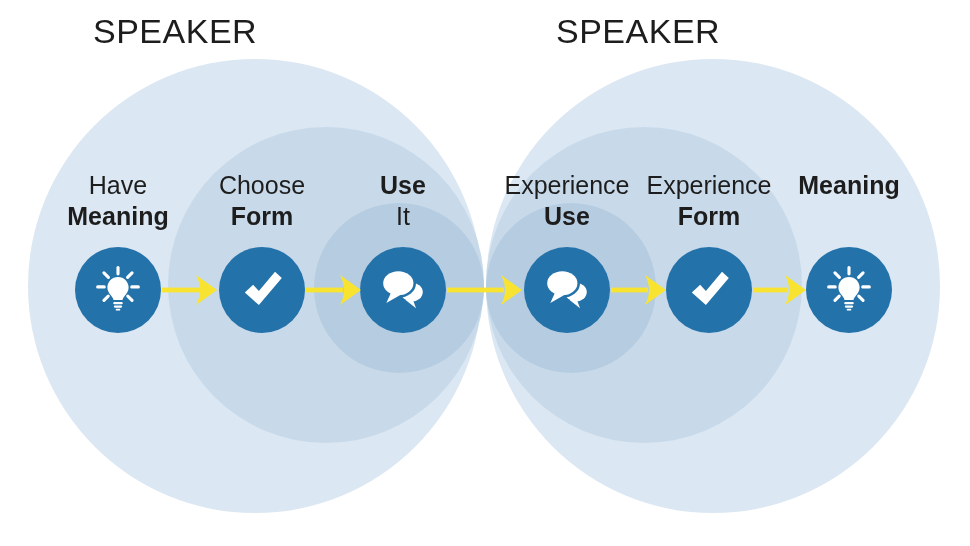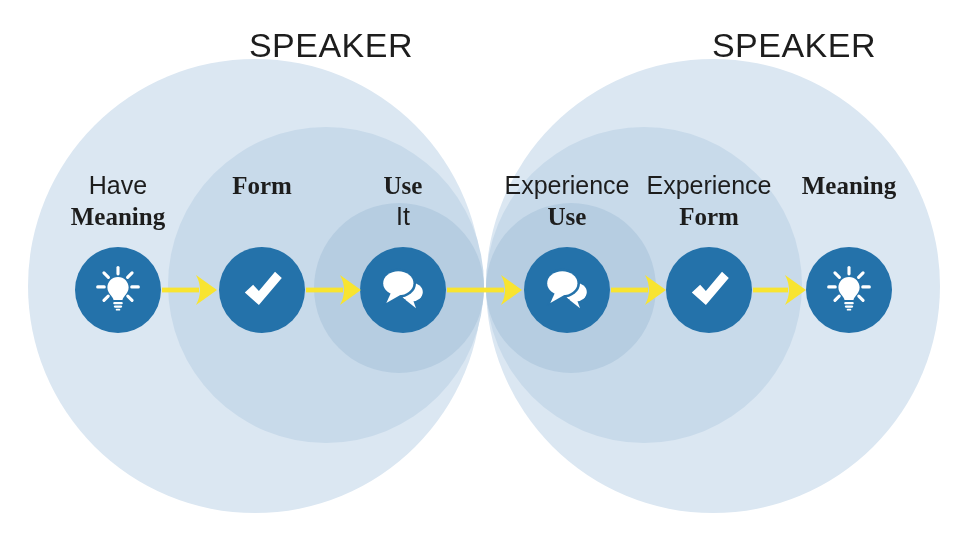--- a/index.html
+++ b/index.html
@@ -19,36 +19,36 @@
   .c-inner { background: var(--circle-inner, #b6cde1); }
 
   #sp-outer { left: 28px;  top: 59px;  width: 454px; height: 454px; }
   #sp-mid   { left: 168px; top: 127px; width: 316px; height: 316px; }
   #sp-inner { left: 314px; top: 203px; width: 170px; height: 170px; }
   #li-outer { left: 486px; top: 59px;  width: 454px; height: 454px; }
   #li-mid   { left: 486px; top: 127px; width: 316px; height: 316px; }
   #li-inner { left: 486px; top: 203px; width: 170px; height: 170px; }
 
   .title {
-    position: absolute; top: 26px; width: 320px;
-    text-align: right;
+    position: absolute; top: 12px; width: 320px;
+    text-align: left;
     font-size: 34px; font-weight: 400;
     color: var(--text, #1d1d1d);
     letter-spacing: 0.5px;
   }
   #speaker-title  { left: 93px; }
   #listener-title { left: 556px; }
 
   .step-label {
     position: absolute; top: 170px; width: 180px;
     text-align: center;
     font-size: 25px; line-height: 31px;
     color: var(--text, #1d1d1d);
   }
-  .step-label .w-bold { font-weight: 700; font-family: Liberation Serif, serif; }
+  .step-label .w-bold { font-weight: 700; }
   .step-label span { display: block; }
 
   .icon-circle {
     position: absolute; top: 247px;
     width: 86px; height: 86px; border-radius: 50%;
     background: var(--icon-circle, #2472aa);
     display: flex; align-items: center; justify-content: center;
   }
   #label-1 { left: 28px;  } #badge-1 { left: 75px;  }
   #label-2 { left: 172px; } #badge-2 { left: 219px; }
@@ -84,20 +84,21 @@
   <div class="circle c-inner" id="li-inner"></div>
 
   <div class="title" id="speaker-title">SPEAKER</div>
   <div class="title" id="listener-title">SPEAKER</div>
 
   <div class="step-label" id="label-1">
     <span>Have</span>
     <span class="w-bold">Meaning</span>
   </div>
   <div class="step-label" id="label-2">
+    <span>Choose</span>
     <span class="w-bold">Form</span>
   </div>
   <div class="step-label" id="label-3">
     <span class="w-bold">Use</span>
     <span>It</span>
   </div>
   <div class="step-label" id="label-4">
     <span>Experience</span>
     <span class="w-bold">Use</span>
   </div>

